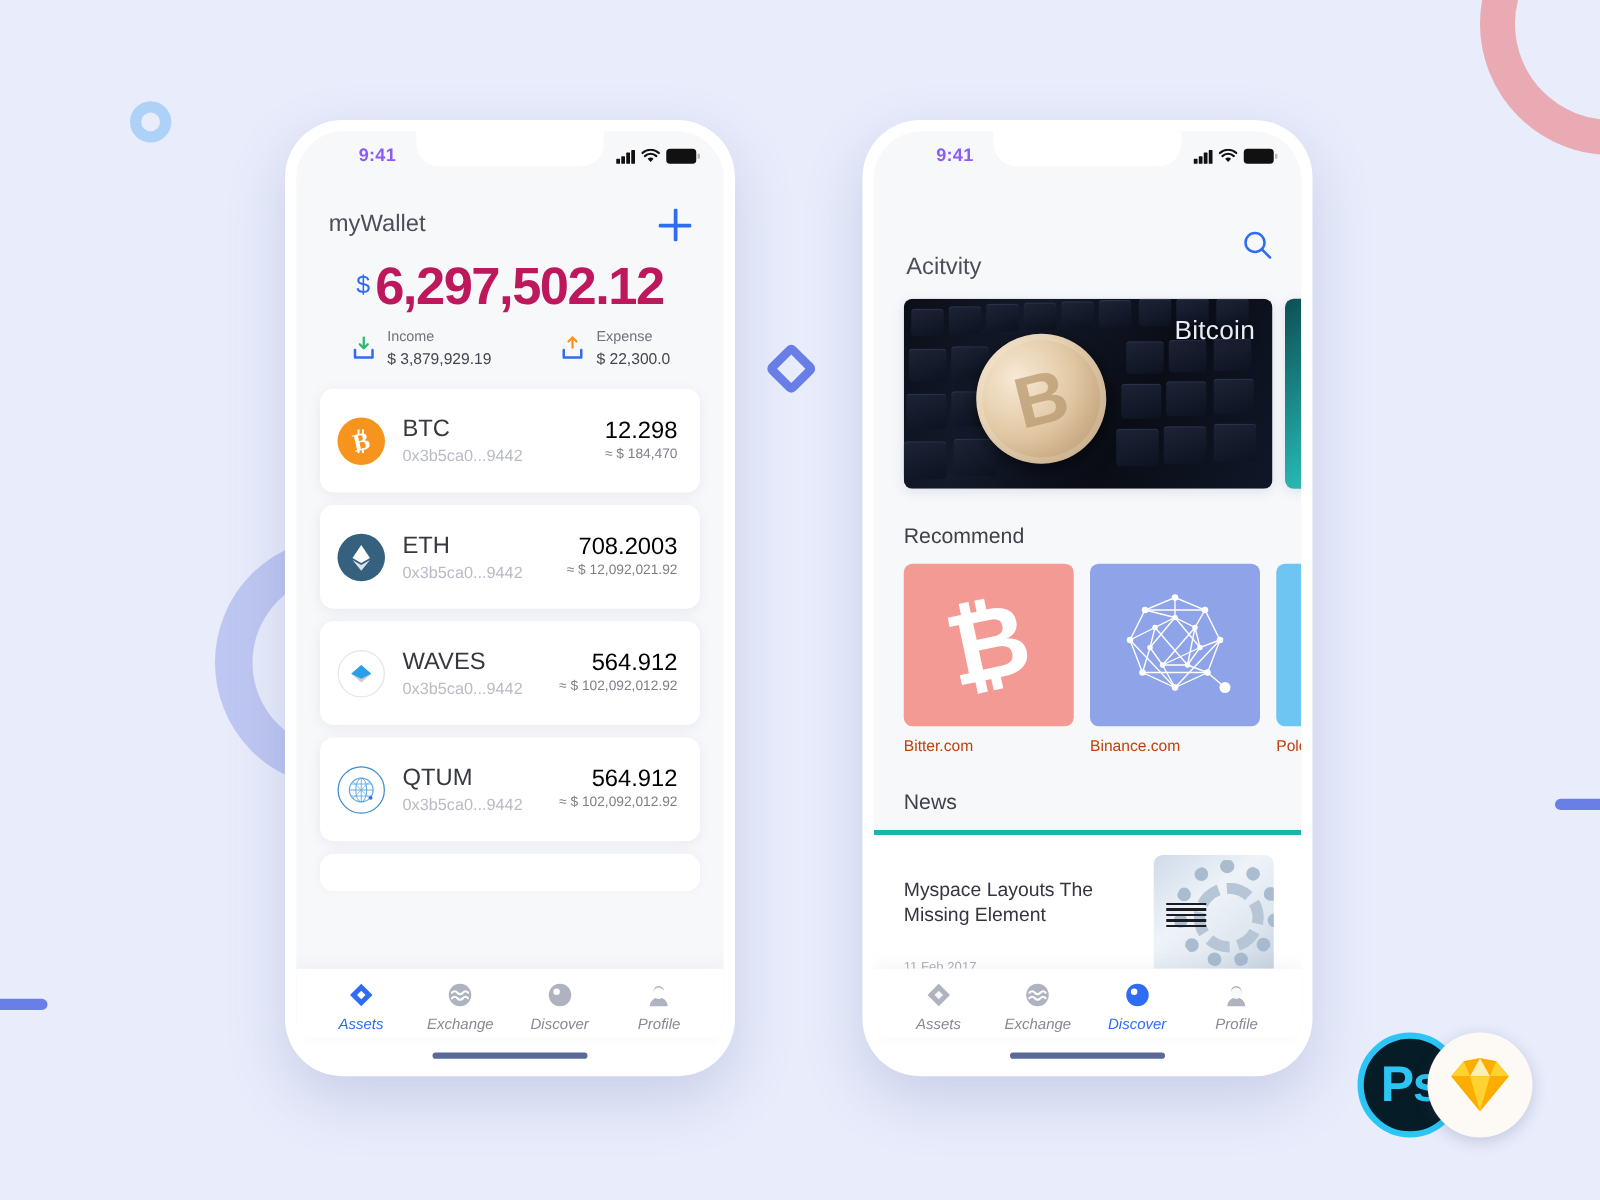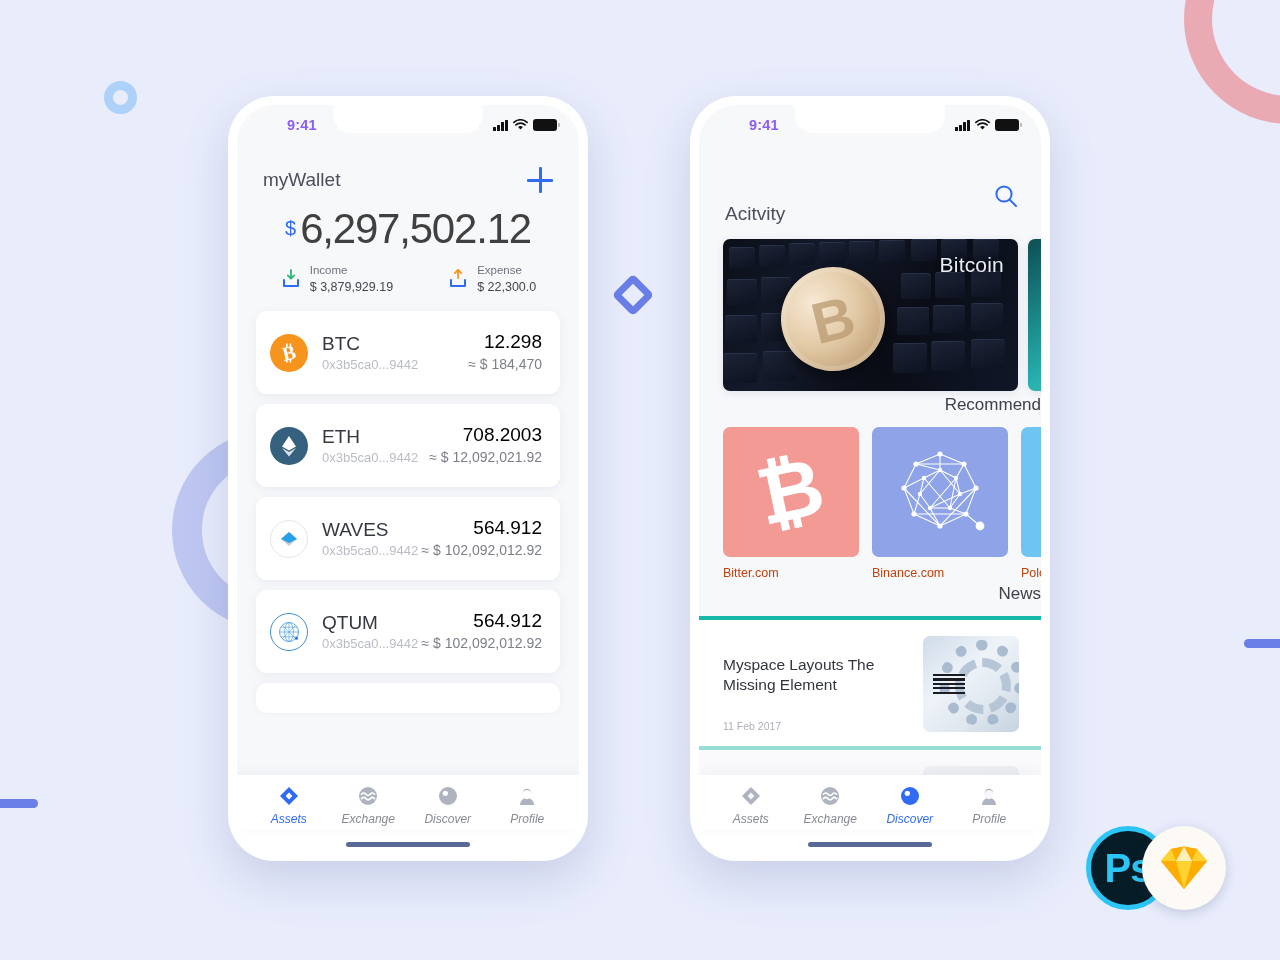--- a/index.html
+++ b/index.html
@@ -129,22 +129,22 @@
   }
   .plus-btn::before { left: 0; top: 11.5px; width: 26px; height: 3px; }
   .plus-btn::after  { top: 0; left: 11.5px; height: 26px; width: 3px; }
 
   .balance-block { flex: 0 0 auto; padding: 14px 0 0 0; text-align: center; }
   .balance-row {
     display: flex; align-items: flex-start; justify-content: center; gap: 4px;
   }
   .balance-cur { font-size: 20px; color: #2f6bf3; margin-top: 10px; }
   .balance-amt {
-    font-size: 42px; color: #404040; letter-spacing: -1.2px;
-    line-height: 1.05; font-weight: normal; text-align: right;
+    font-size: 42px; color: #be185d; letter-spacing: -1.2px;
+    line-height: 1.05; font-weight: bold; text-align: right;
   }
   .io-row { display: flex; justify-content: center; gap: 54px; margin-top: 12px; }
   .io-item { display: flex; align-items: center; gap: 8px; }
   .io-icon { width: 22px; height: 22px; flex: 0 0 22px; }
   .io-text { text-align: left; }
   .io-label { font-size: 11.5px; color: #6f727c; line-height: 1.35; }
   .io-value { font-size: 12.5px; color: #44474f; line-height: 1.35; }
 
   .asset-list {
     flex: 1 1 auto; overflow: hidden;
@@ -162,21 +162,21 @@
     width: 38px; height: 38px; border-radius: 50%;
     flex: 0 0 38px; margin-right: 14px;
     display: flex; align-items: center; justify-content: center;
     overflow: hidden;
   }
   .coin-mid { flex: 1 1 auto; min-width: 0; }
   .coin-sym { font-size: 19px; color: #35383f; line-height: 1.2; }
   .coin-addr { font-size: 13px; color: #b9bcc4; line-height: 1.35; }
   .coin-right { text-align: right; }
   .coin-amt { font-size: 19px; color: #000000; line-height: 1.2; }
-  .coin-fiat { font-size: 14px; color: #7c7f88; line-height: 1.45; }
+  .coin-fiat { font-size: 11px; color: #7c7f88; line-height: 1.45; }
   .asset-card.partial {
     height: 30px; margin-bottom: 0;
     box-shadow: 0 -1px 7px rgba(105,120,170,.07);
   }
 
   
   .tabbar {
     flex: 0 0 auto;
     background: #fff;
     padding: 10px 12px 4px 12px;
@@ -229,21 +229,21 @@
     position: absolute; left: 58px; top: 28px;
     width: 104px; height: 104px; border-radius: 50%;
     background: radial-gradient(circle at 35% 30%, #f7e9d4 0%, #e2c9a5 45%, #c3a47c 78%, #a98a63 100%);
     box-shadow: 0 4px 16px rgba(0,0,0,.6), inset 0 0 0 5px rgba(255,255,255,.16);
     display: flex; align-items: center; justify-content: center;
     transform: rotate(-14deg);
   }
   .btc-coin span { font-size: 58px; color: #b99a70; font-weight: bold; opacity: .75; }
   .banner-teal { background: linear-gradient(150deg, #0d4f54 0%, #25b0ae 45%, #9fe8df 100%); }
 
-  .sec-title { font-size: 17px; color: #3e414a; padding: 4px 0 12px 24px; text-align: right; }
+  .sec-title { font-size: 17px; color: #3e414a; padding: 28px 0 12px 24px; }
 
   .rec-row { display: flex; gap: 13px; padding-left: 24px; }
   .rec-card { flex: 0 0 136px; }
   .rec-thumb {
     width: 136px; height: 130px; border-radius: 7px;
     display: flex; align-items: center; justify-content: center;
     overflow: hidden;
   }
   .rec-name { font-size: 12.5px; color: #c2410c; margin-top: 9px; }
   .rec-btc-glyph { font-size: 80px; color: #fff; font-weight: bold; transform: rotate(-12deg); line-height: 1; }

